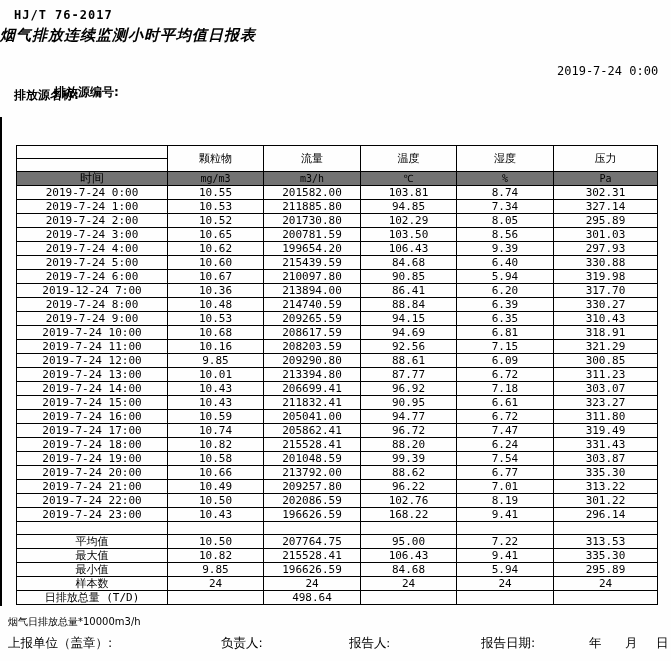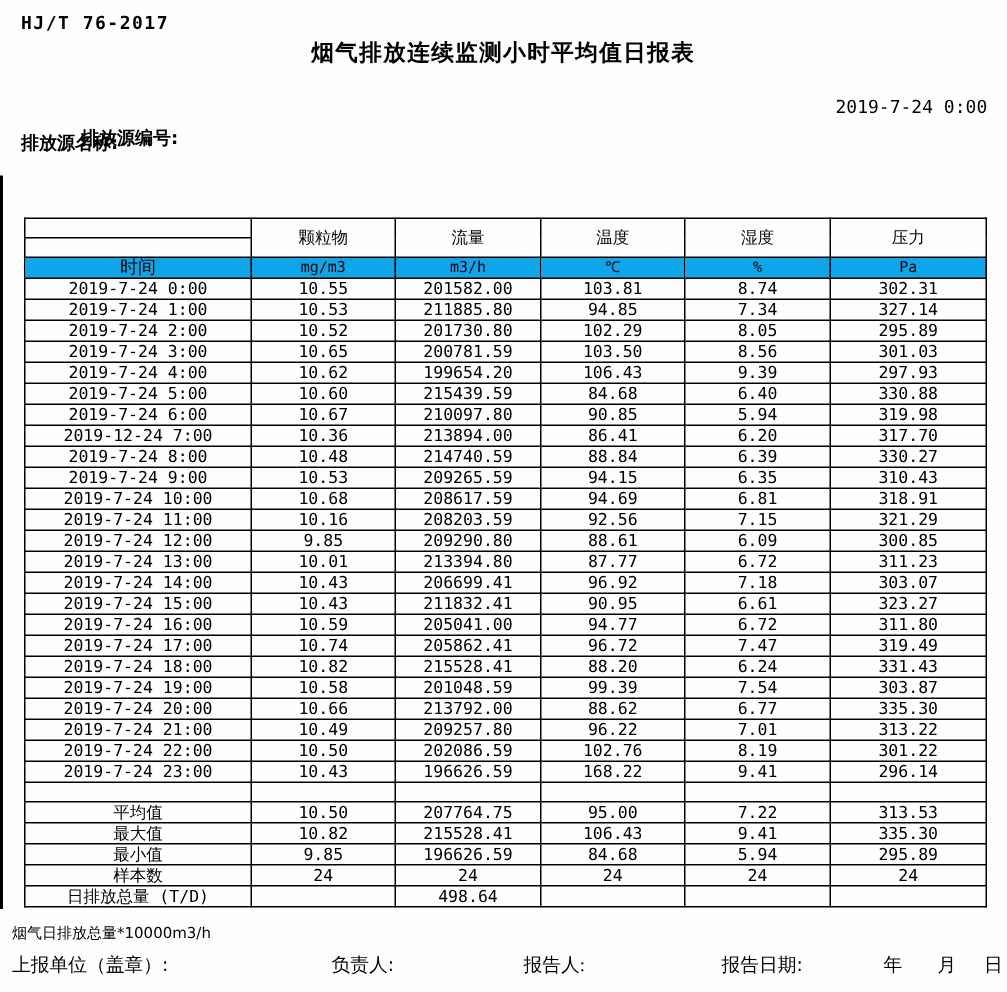--- a/index.html
+++ b/index.html
@@ -12,22 +12,23 @@
     overflow: hidden;
   }
   .standard {
     position: absolute; left: 14px; top: 8px;
     font-size: 12px; font-weight: bold;
     font-family: "DejaVu Sans Mono", monospace;
     letter-spacing: 1px;
   }
   .title {
     position: absolute; left: 0; top: 26px; width: 671px;
-    text-align: center; font-size: 15px; font-weight: bold;
+    text-align: left; font-size: 15px; font-weight: bold;
     letter-spacing: 1px;
+    font-style: italic;
   }
   .src-label { position: absolute; left: 14px; font-size: 12px; font-weight: bold; }
   .src-name  { top: 65px; margin-top: 22px; }
   .src-code  { top: 84px; margin-left: 40px; }
   .datetime {
     position: absolute; left: 557px; top: 64px;
     font-size: 12px; font-family: "DejaVu Sans Mono", monospace;
   }
   .page-edge {
     position: absolute; left: 0; top: 117px;
@@ -40,21 +41,21 @@
   table.report td {
     border: 1px solid #000;
     height: 13px; line-height: 13px;
     text-align: center; vertical-align: middle;
     font-size: 11px; font-family: "DejaVu Sans Mono", monospace;
     white-space: nowrap; overflow: hidden;
     padding: 0;
   }
   td.hname { font-size: 12px; font-family: "DejaVu Sans", sans-serif; height: 14px; }
   tr.units td {
-    background: #0ea5e9;
+    background: #737373;
     font-size: 10px; height: 13px;
   }
   tr.units td.time-head { font-size: 12px; font-family: "DejaVu Sans", sans-serif; }
   td.sum-label { font-size: 12px; font-family: "DejaVu Sans", sans-serif; }
   .footnote {
     position: absolute; left: 8px; top: 615px;
     font-size: 10px;
   }
   .sign-row { position: absolute; top: 635px; left: 0; width: 671px; font-size: 12.5px; }
   .sign-row span { position: absolute; white-space: nowrap; }

